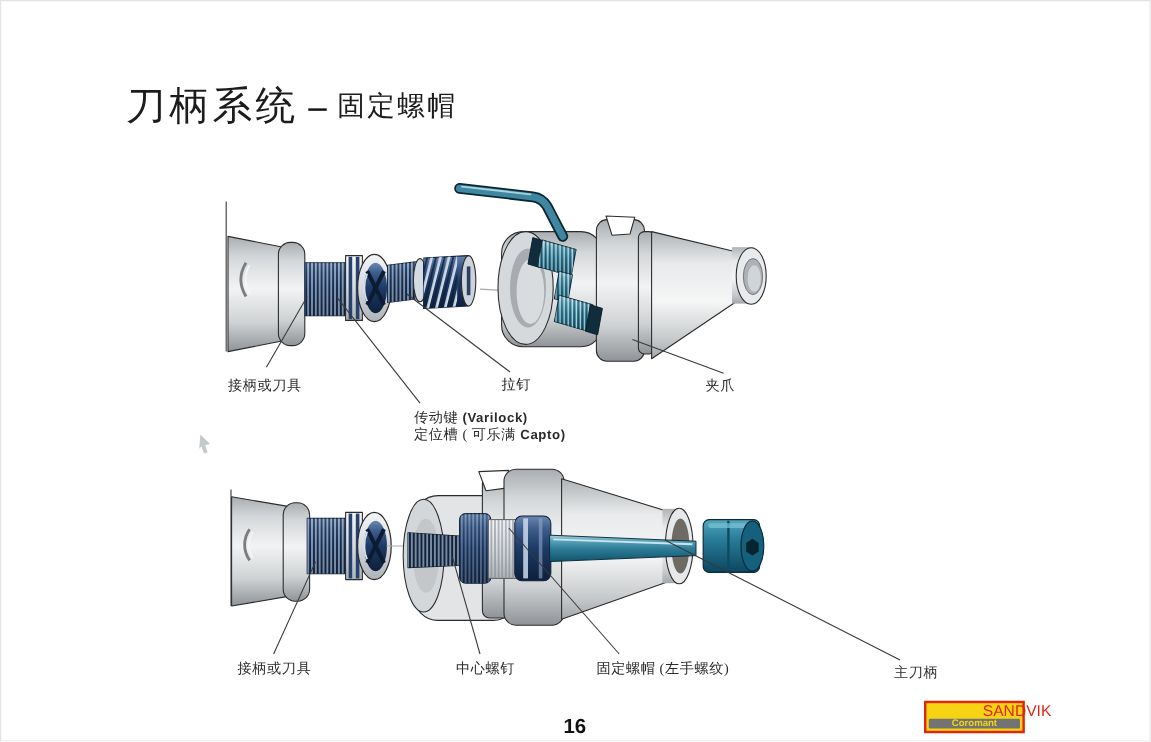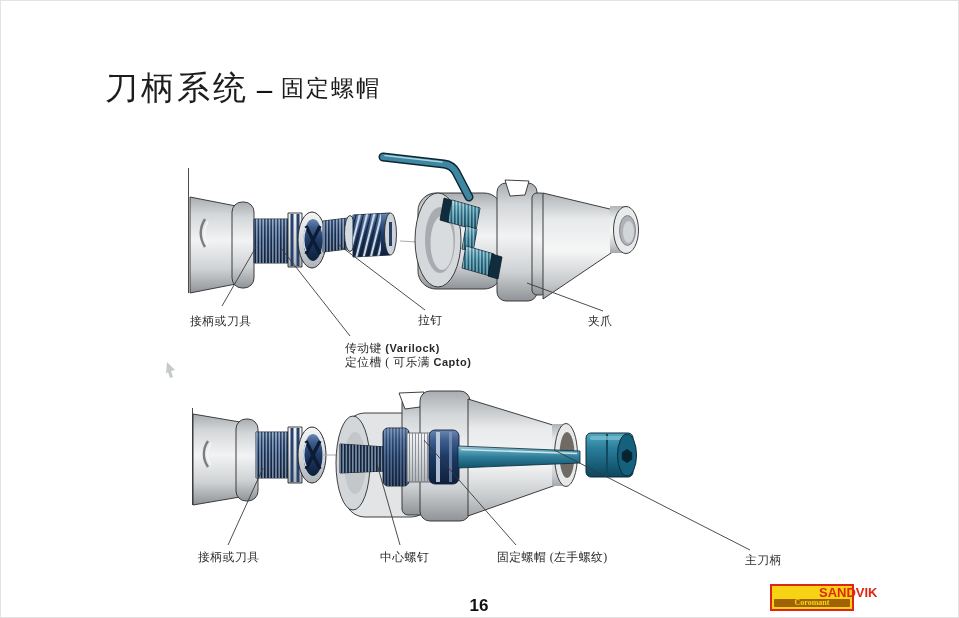--- a/index.html
+++ b/index.html
@@ -25,21 +25,21 @@
   .page-number{
     position:absolute;left:455px;top:596px;width:48px;text-align:center;
     font-family:Liberation Sans, sans-serif;font-weight:bold;font-size:17px;color:#111;
   }
   .logo{
     position:absolute;left:770px;top:584px;width:84px;height:27px;box-sizing:border-box;
     border:2px solid #d42011;display:flex;flex-direction:column;align-items:stretch;
     font-family:"Liberation Sans","DejaVu Sans",sans-serif;
   }
   .logo .brand{
-    flex:1;text-align:center;font-weight:bold;font-size:13px;line-height:13px;
+    flex:1;text-align:center;font-weight:normal;font-size:13px;line-height:13px;
     letter-spacing:0px;font-stretch:condensed;padding-left:47px;
   }
   .logo .subbar{
     margin:0 2px 2px 2px;height:10px;border-radius:1px;
     display:flex;align-items:center;justify-content:center;
     font-weight:bold;font-size:8px;line-height:8px;
   }
 </style>
 </head>
 <body>
@@ -272,16 +272,16 @@
       <text class="lbl" x="380" y="561">中心螺钉</text>
       <text class="lbl" x="497" y="561">固定螺帽 (左手螺纹)</text>
       <text class="lbl" x="745" y="564">主刀柄</text>
     </g>
   </svg>
 
   <div class="page-number">16</div>
 
   <div class="logo" id="logo-box" style="background: rgb(246, 212, 19); border-color: rgb(224, 37, 20);">
     <div class="brand" id="logo-brand" style="color: rgb(224, 37, 20);">SANDVIK</div>
-    <div class="subbar" id="logo-subbar" style="background: #a16207; color: rgb(246, 212, 19); font-family: Liberation Serif, serif;">Coromant</div>
+    <div class="subbar" id="logo-subbar" style="background: #737373; color: rgb(246, 212, 19);">Coromant</div>
   </div>
 
 </div>
 
 </body></html>

